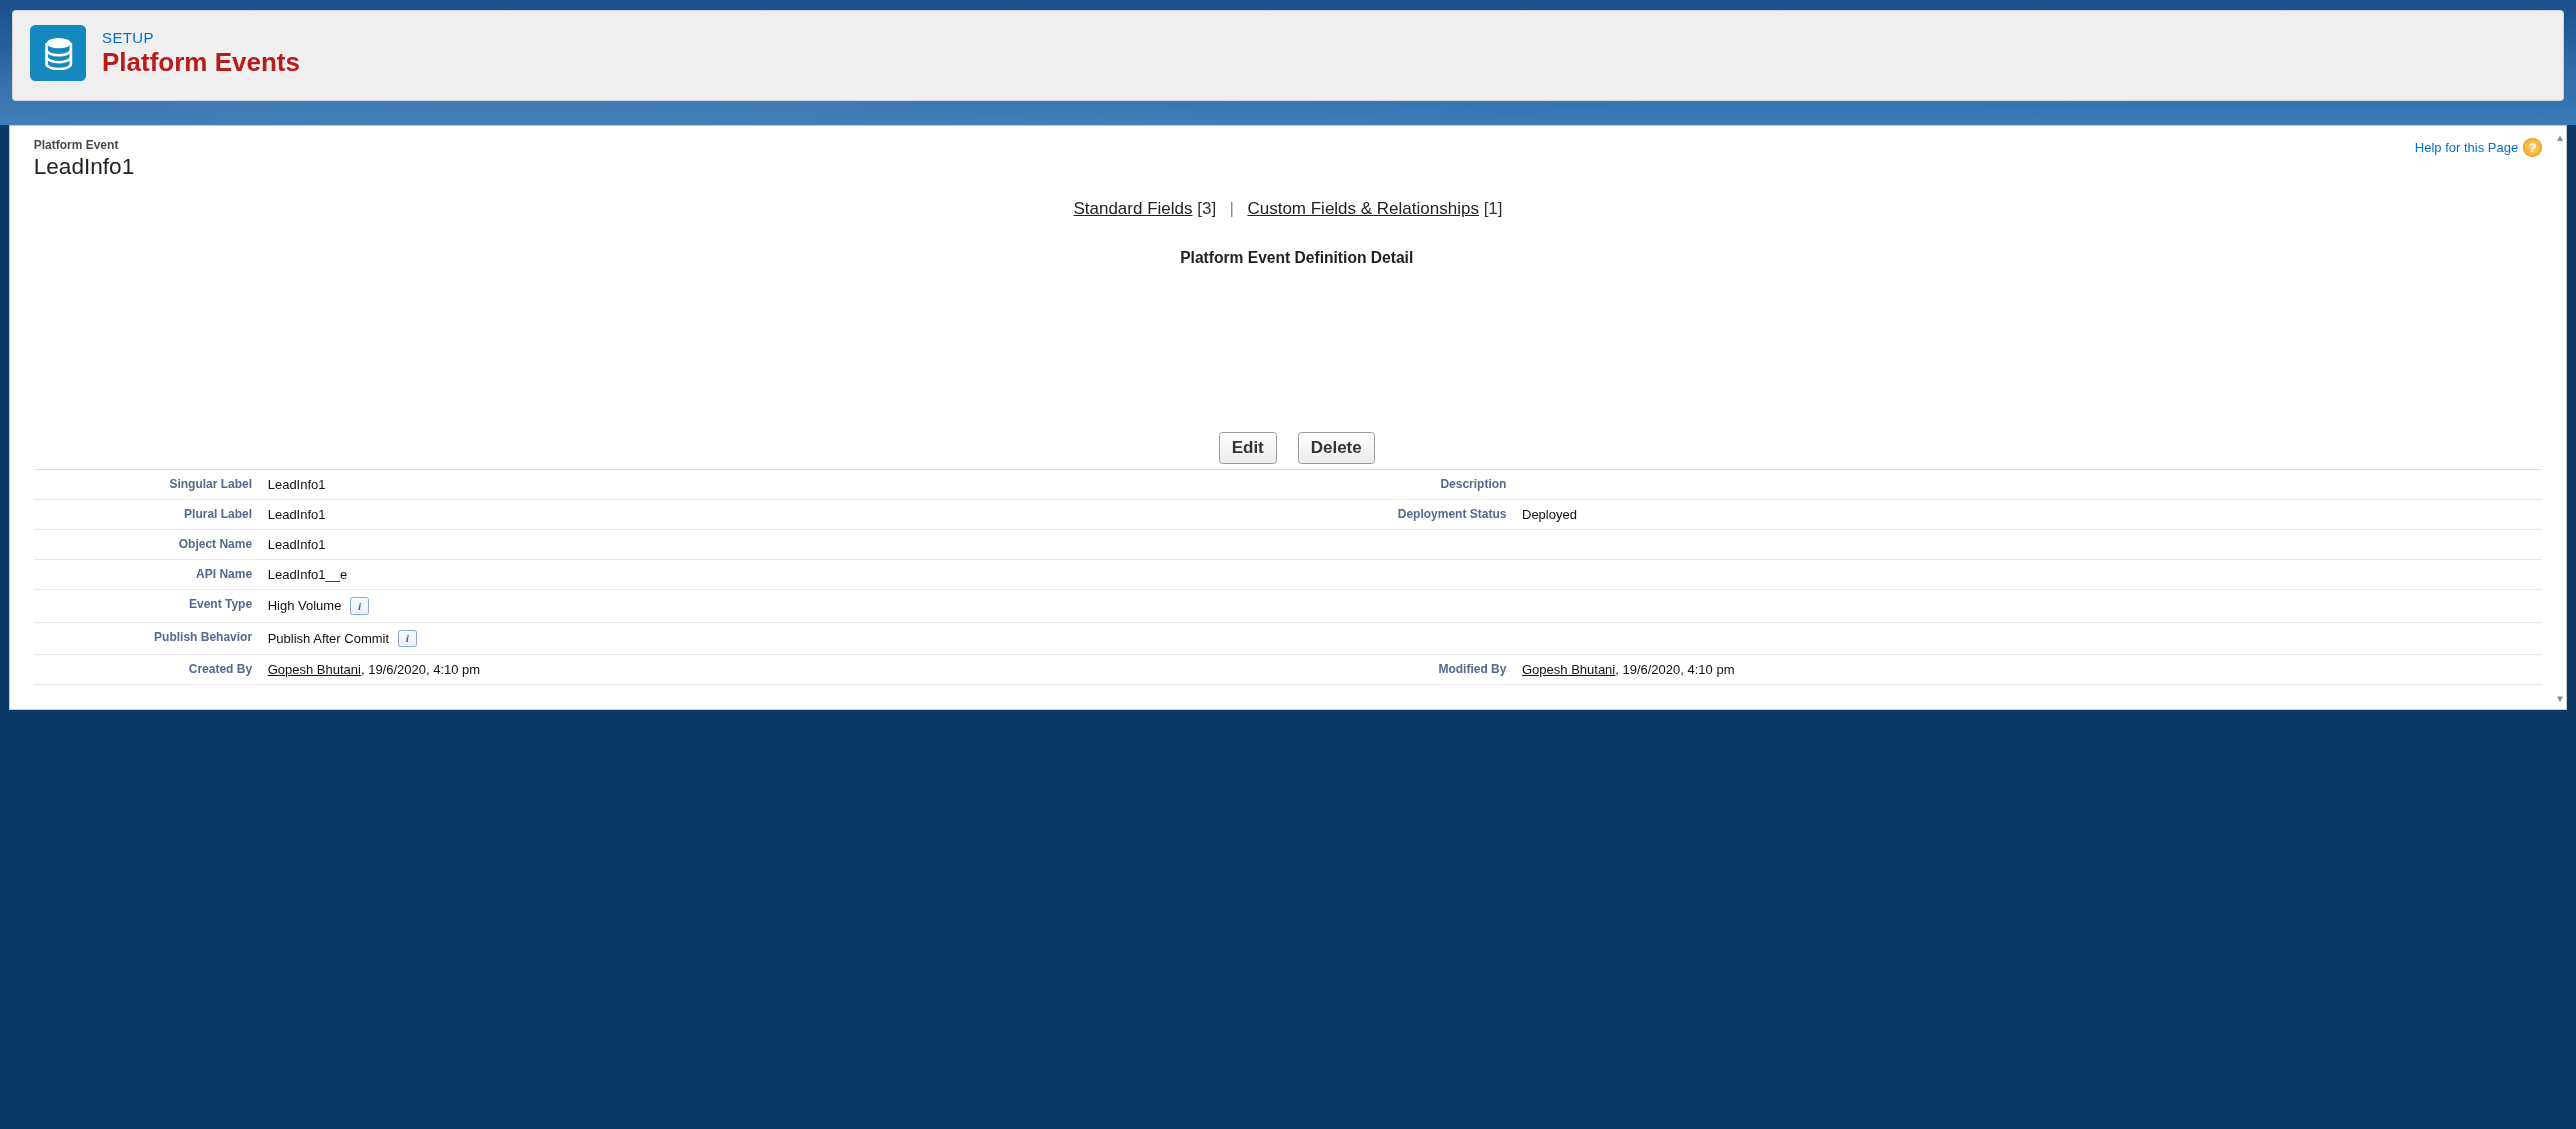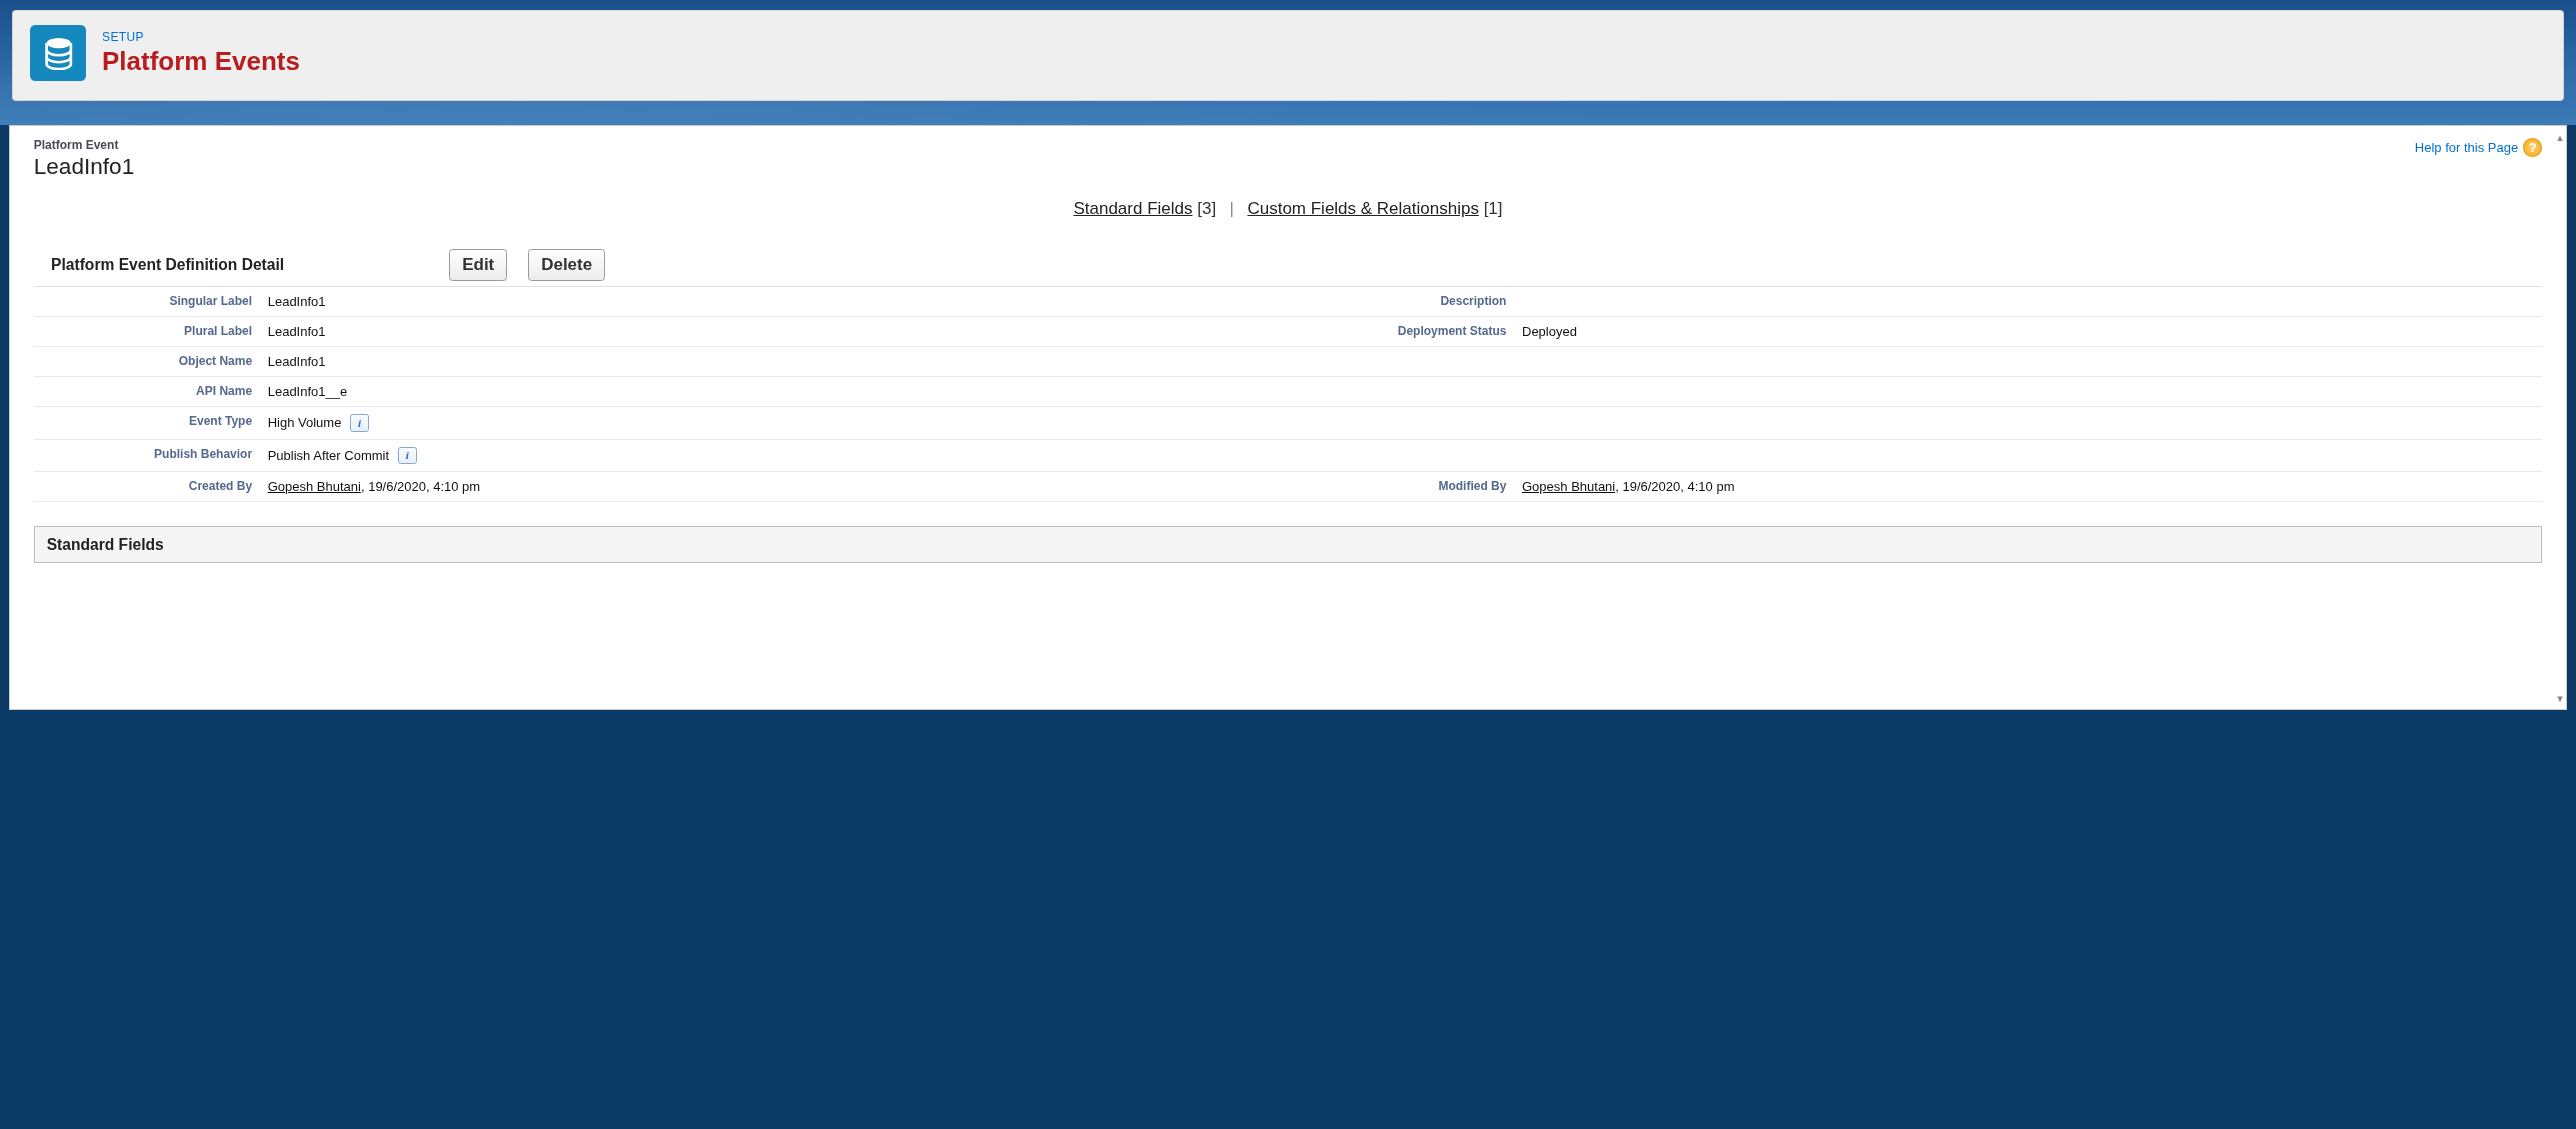--- a/index.html
+++ b/index.html
@@ -23,21 +23,21 @@
     gap: 15.6px;
   }
   .header-icon {
     width: 56px; height: 56px;
     background: #1589bd;
     border-radius: 5.2px;
     display: flex; align-items: center; justify-content: center;
   }
   .header-text .eyebrow {
     color: #0070d2;
-    font-size: 12px;
+    font-size: 15px;
     letter-spacing: 0.4px;
   }
   .header-text h1 {
     margin: 1.7px 0 0 0;
     font-size: 26px;
     font-weight: 700;
     color: #b91c1c;
   }
   .content-wrap {
     background: #fff;
@@ -74,20 +74,21 @@
   }
   .anchor-links a { color: #222; text-decoration: underline; cursor: pointer; }
   .anchor-links .count { }
   .anchor-sep { margin: 0 8.7px; color: #888; }
   .section-header-row {
     display: flex; align-items: center;
     gap: 165px;
     margin-top: 29.5px;
     margin-bottom: 5.2px;
     padding-left: 17.4px;
+    flex-direction: column;
   }
   .section-title {
     font-size: 15.6px; font-weight: 700; color: #222;
   }
   .btn {
     background: linear-gradient(#fefefe, #ececec);
     border: 0.9px solid #9a9a9a;
     border-radius: 3.5px;
     padding: 5.2px 12px;
     font-size: 17px;

